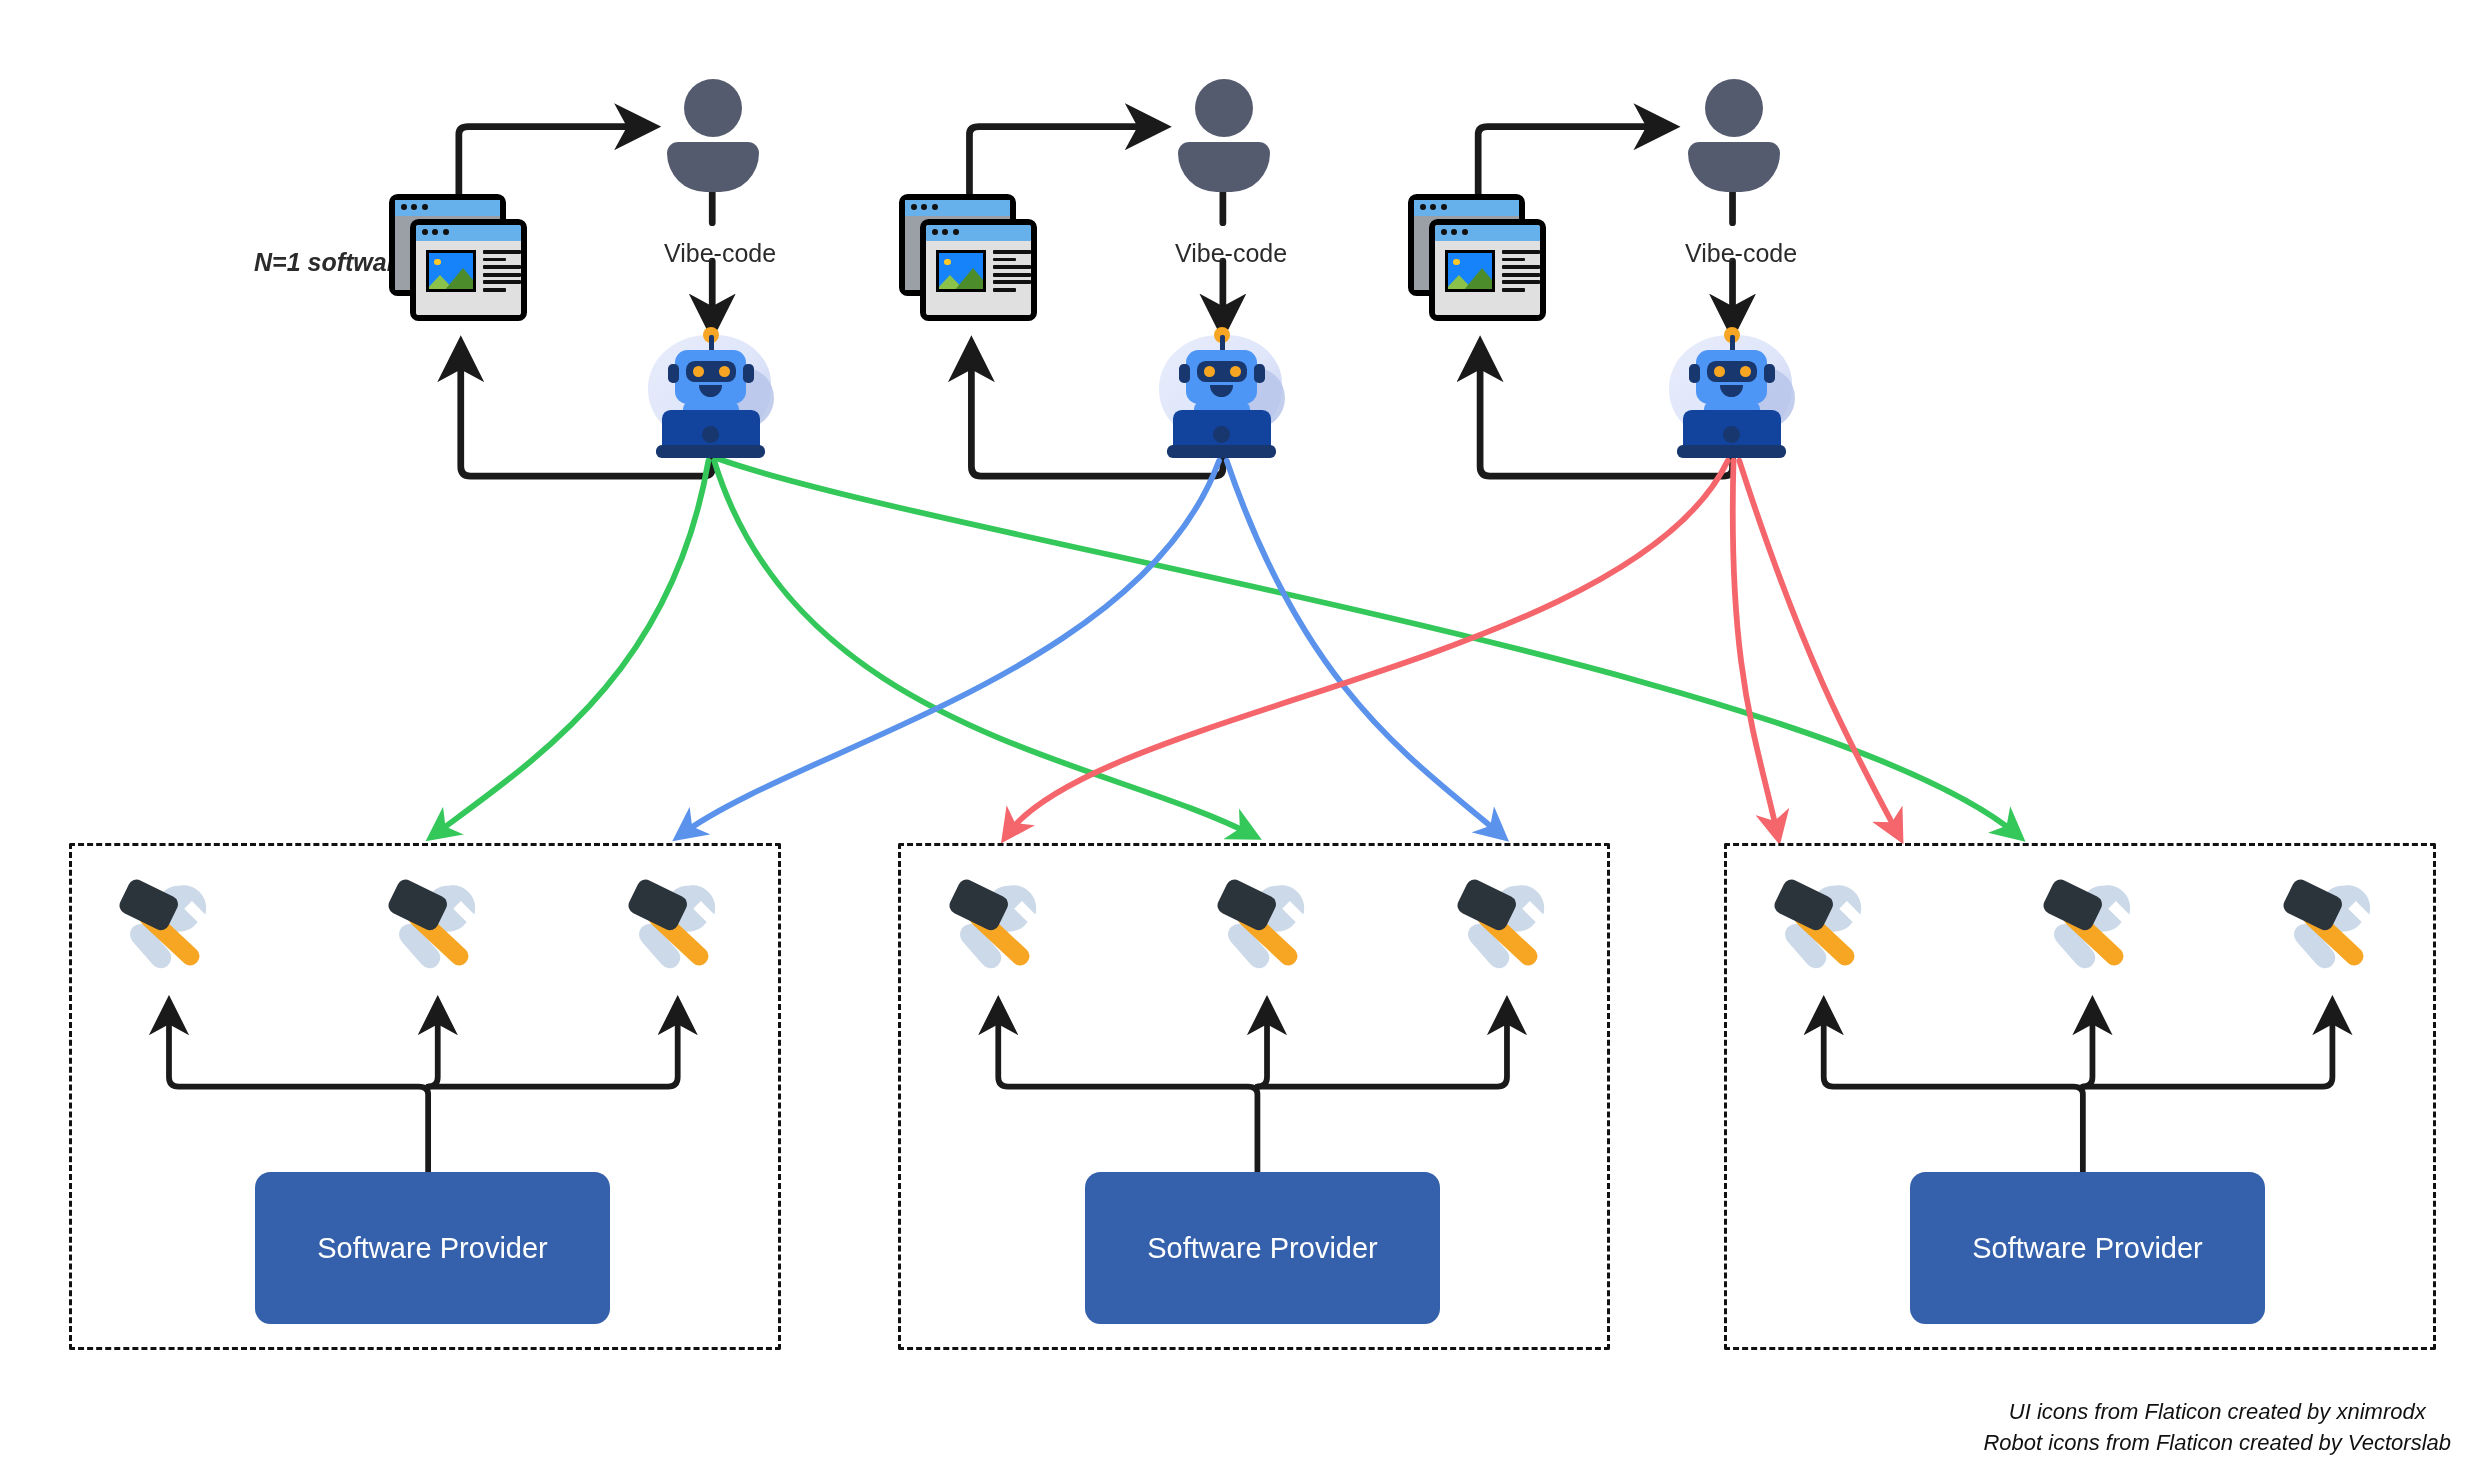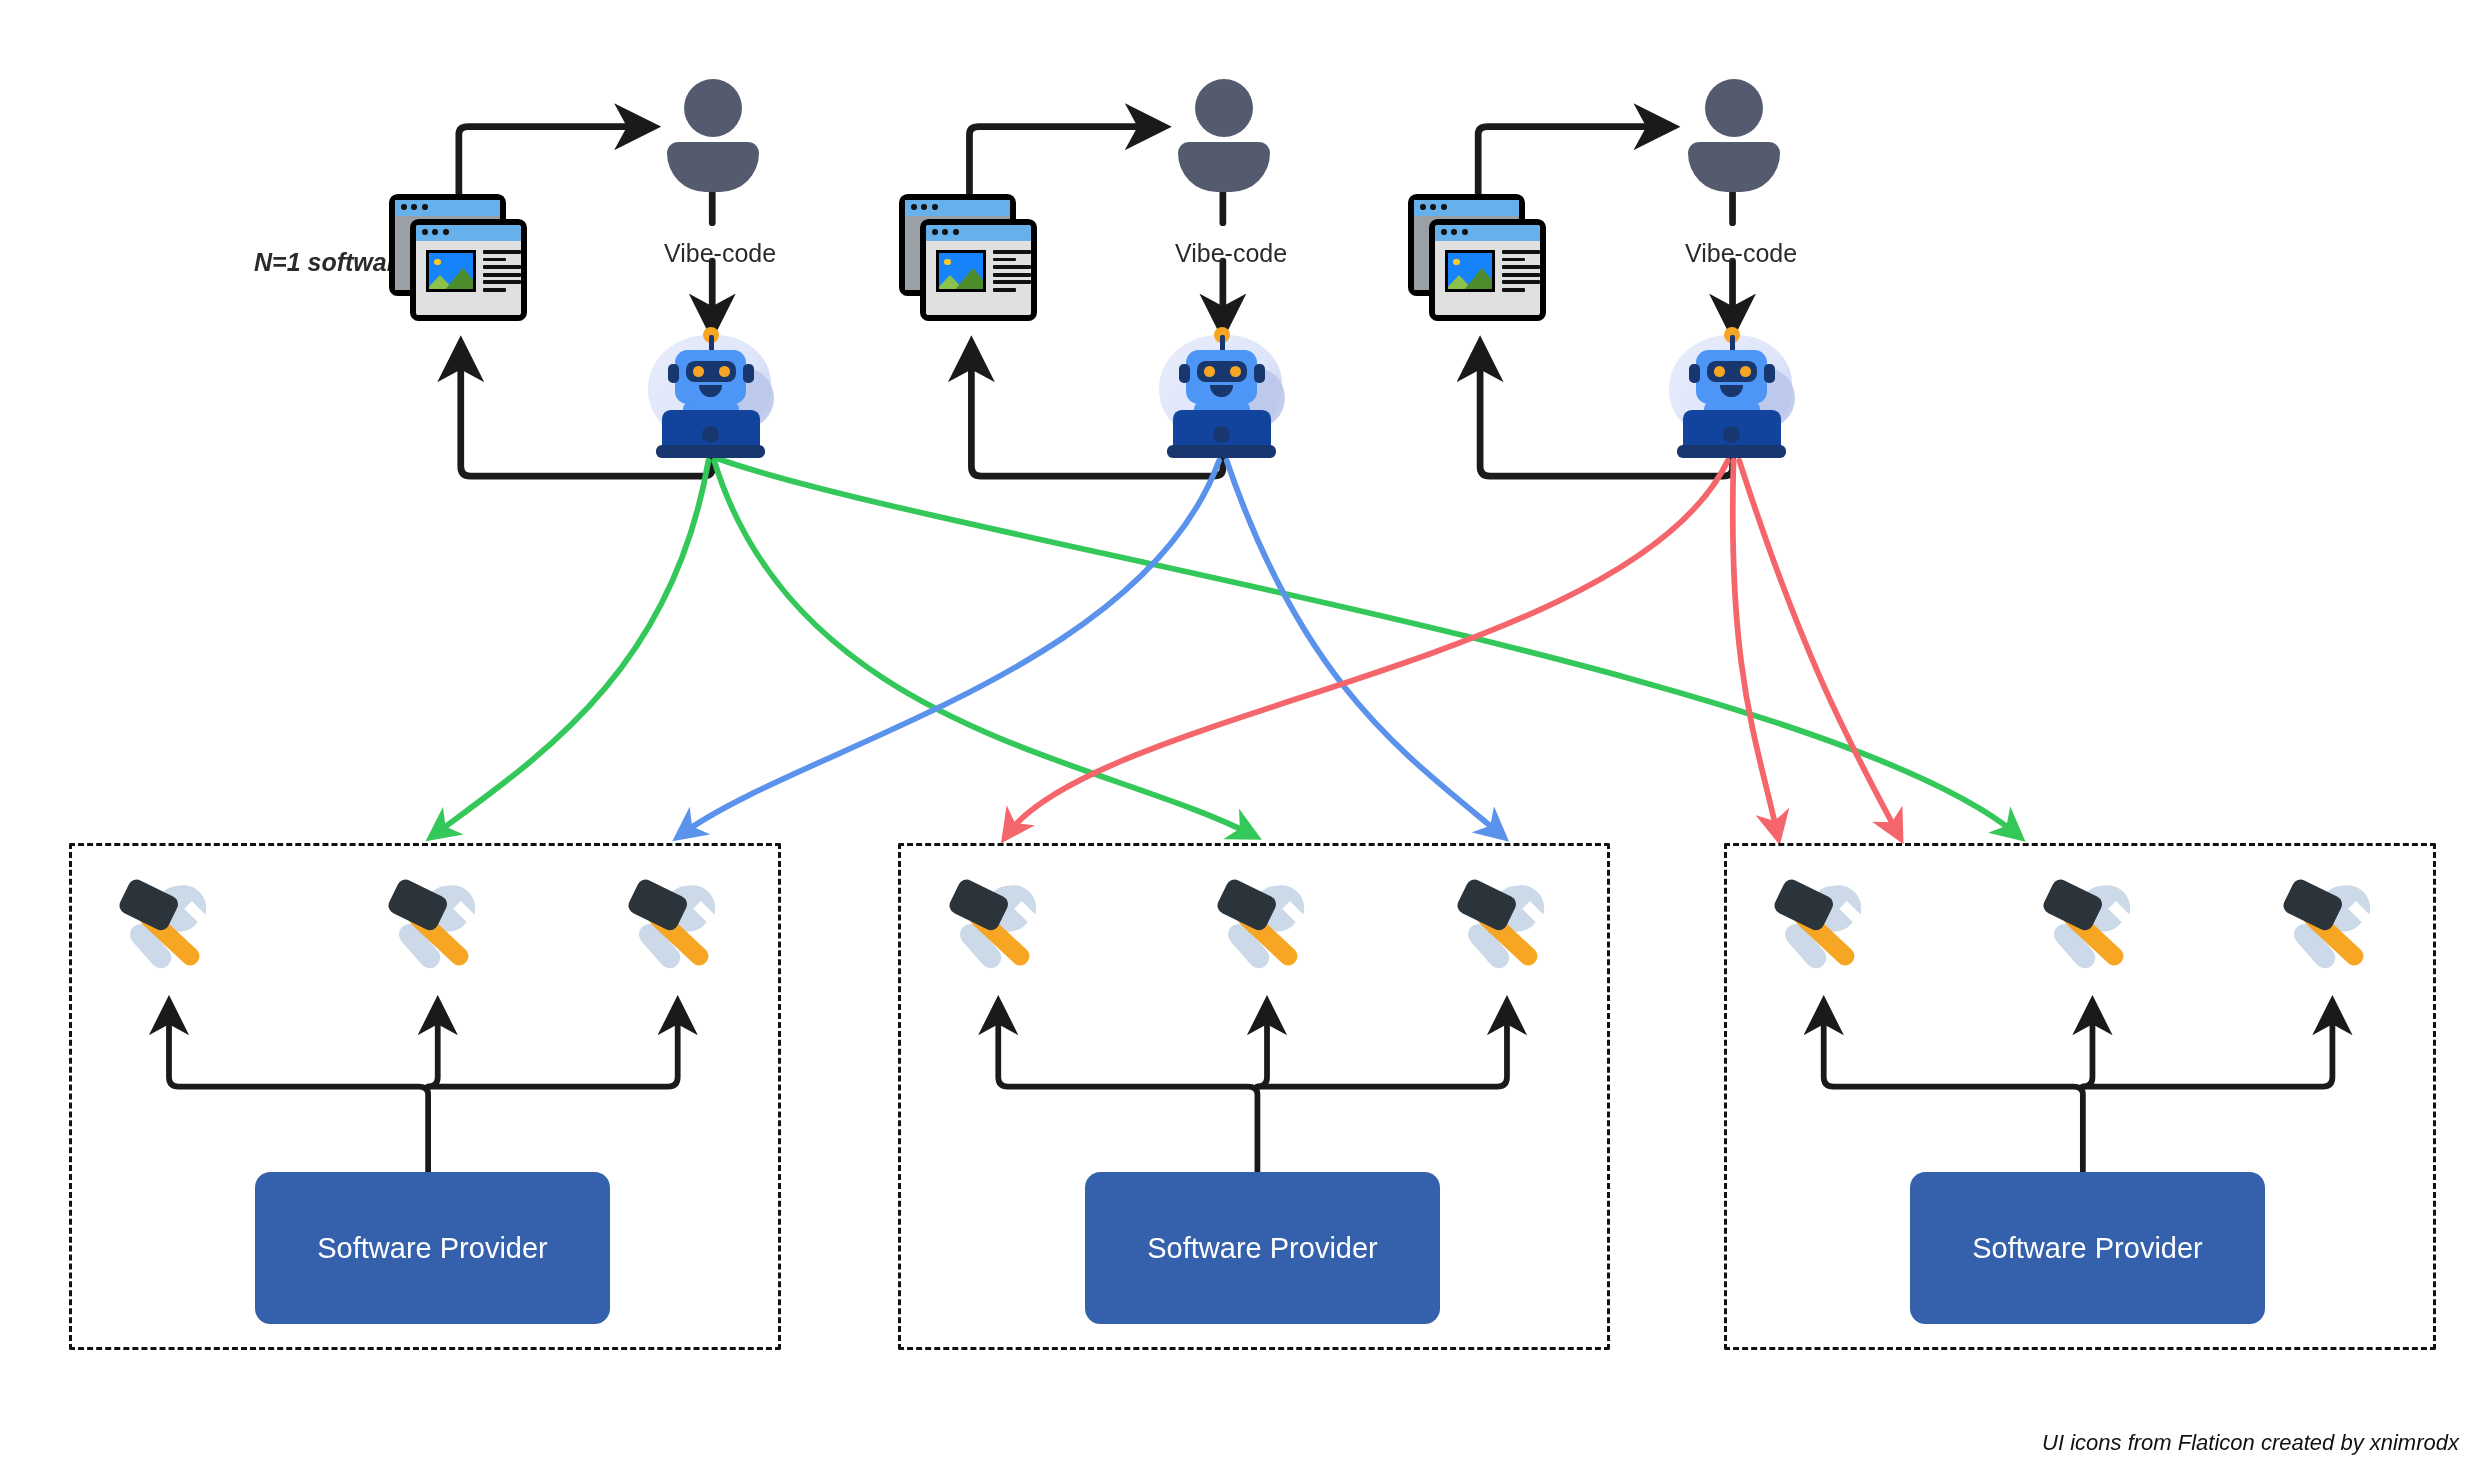--- a/index.html
+++ b/index.html
@@ -65,21 +65,21 @@
   
   .provider{position:absolute;background:#3561ac;border-radius:15.4px;display:flex;align-items:center;
             justify-content:center;color:#fff;font-size:29px;}
 
   
   .group{position:absolute;border:3.8px dashed #111;border-radius:1.9px;box-sizing:border-box;}
 
   .lbl{position:absolute;color:#2b2b2b;white-space:nowrap;}
   .lbl.vibe{font-size:25px;}
   .lbl.n1{font-size:25px;font-style:italic;font-weight:600;}
-  .credits{position:absolute;right:28px;bottom:23px;text-align:center;font-style:italic;
+  .credits{position:absolute;right:36px;bottom:23px;text-align:center;font-style:italic;
            font-size:22px;line-height:1.42;color:#111;}
 </style>
 </head>
 <body>
 
 <div id="stage">
 
   <svg id="wires" viewBox="0 0 2591 1543">
     <defs>
       <marker id="ahB" markerWidth="7" markerHeight="7" refX="4.6" refY="3.5" orient="auto">
@@ -431,16 +431,17 @@
       <rect x="9" y="9" width="56" height="38" rx="9" transform="rotate(26 37 28)" fill="#2b333b"></rect>
     </g>
       </svg>
   </div>
   <div class="provider" style="left:1910px;top:1172px;width:355px;height:152px;">
     <span>Software Provider</span>
   </div>
 
   <div class="credits">
     <div>UI icons from Flaticon created by xnimrodx</div>
+    <div>Robot icons from Flaticon created by Vectorslab</div>
   </div>
 
 </div>
 
 
 </body></html>

